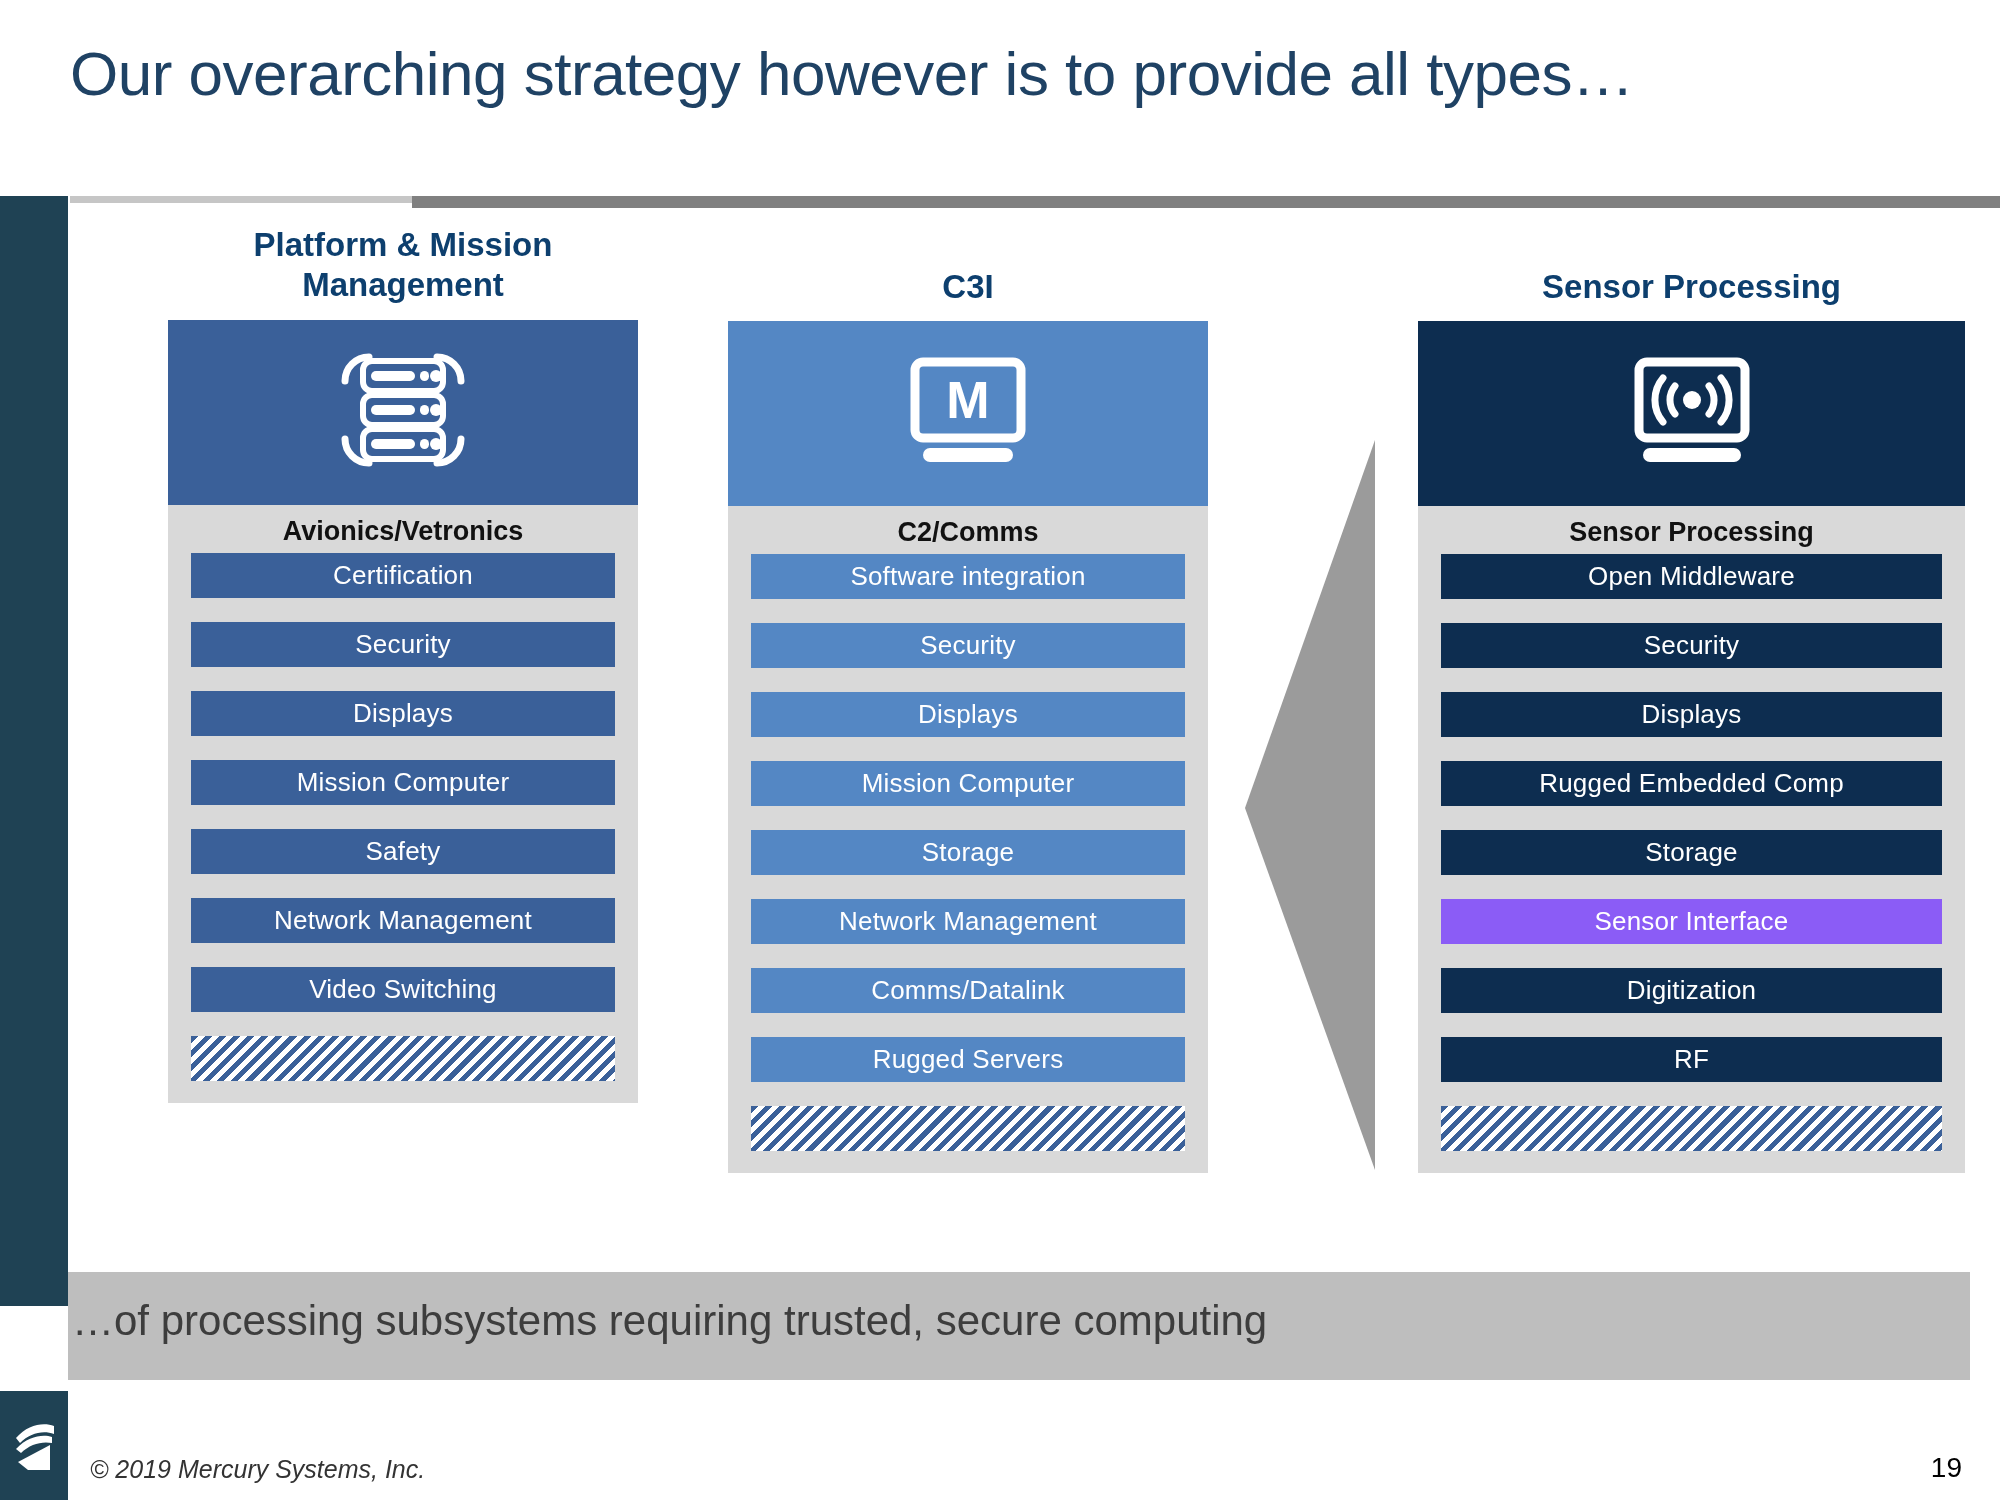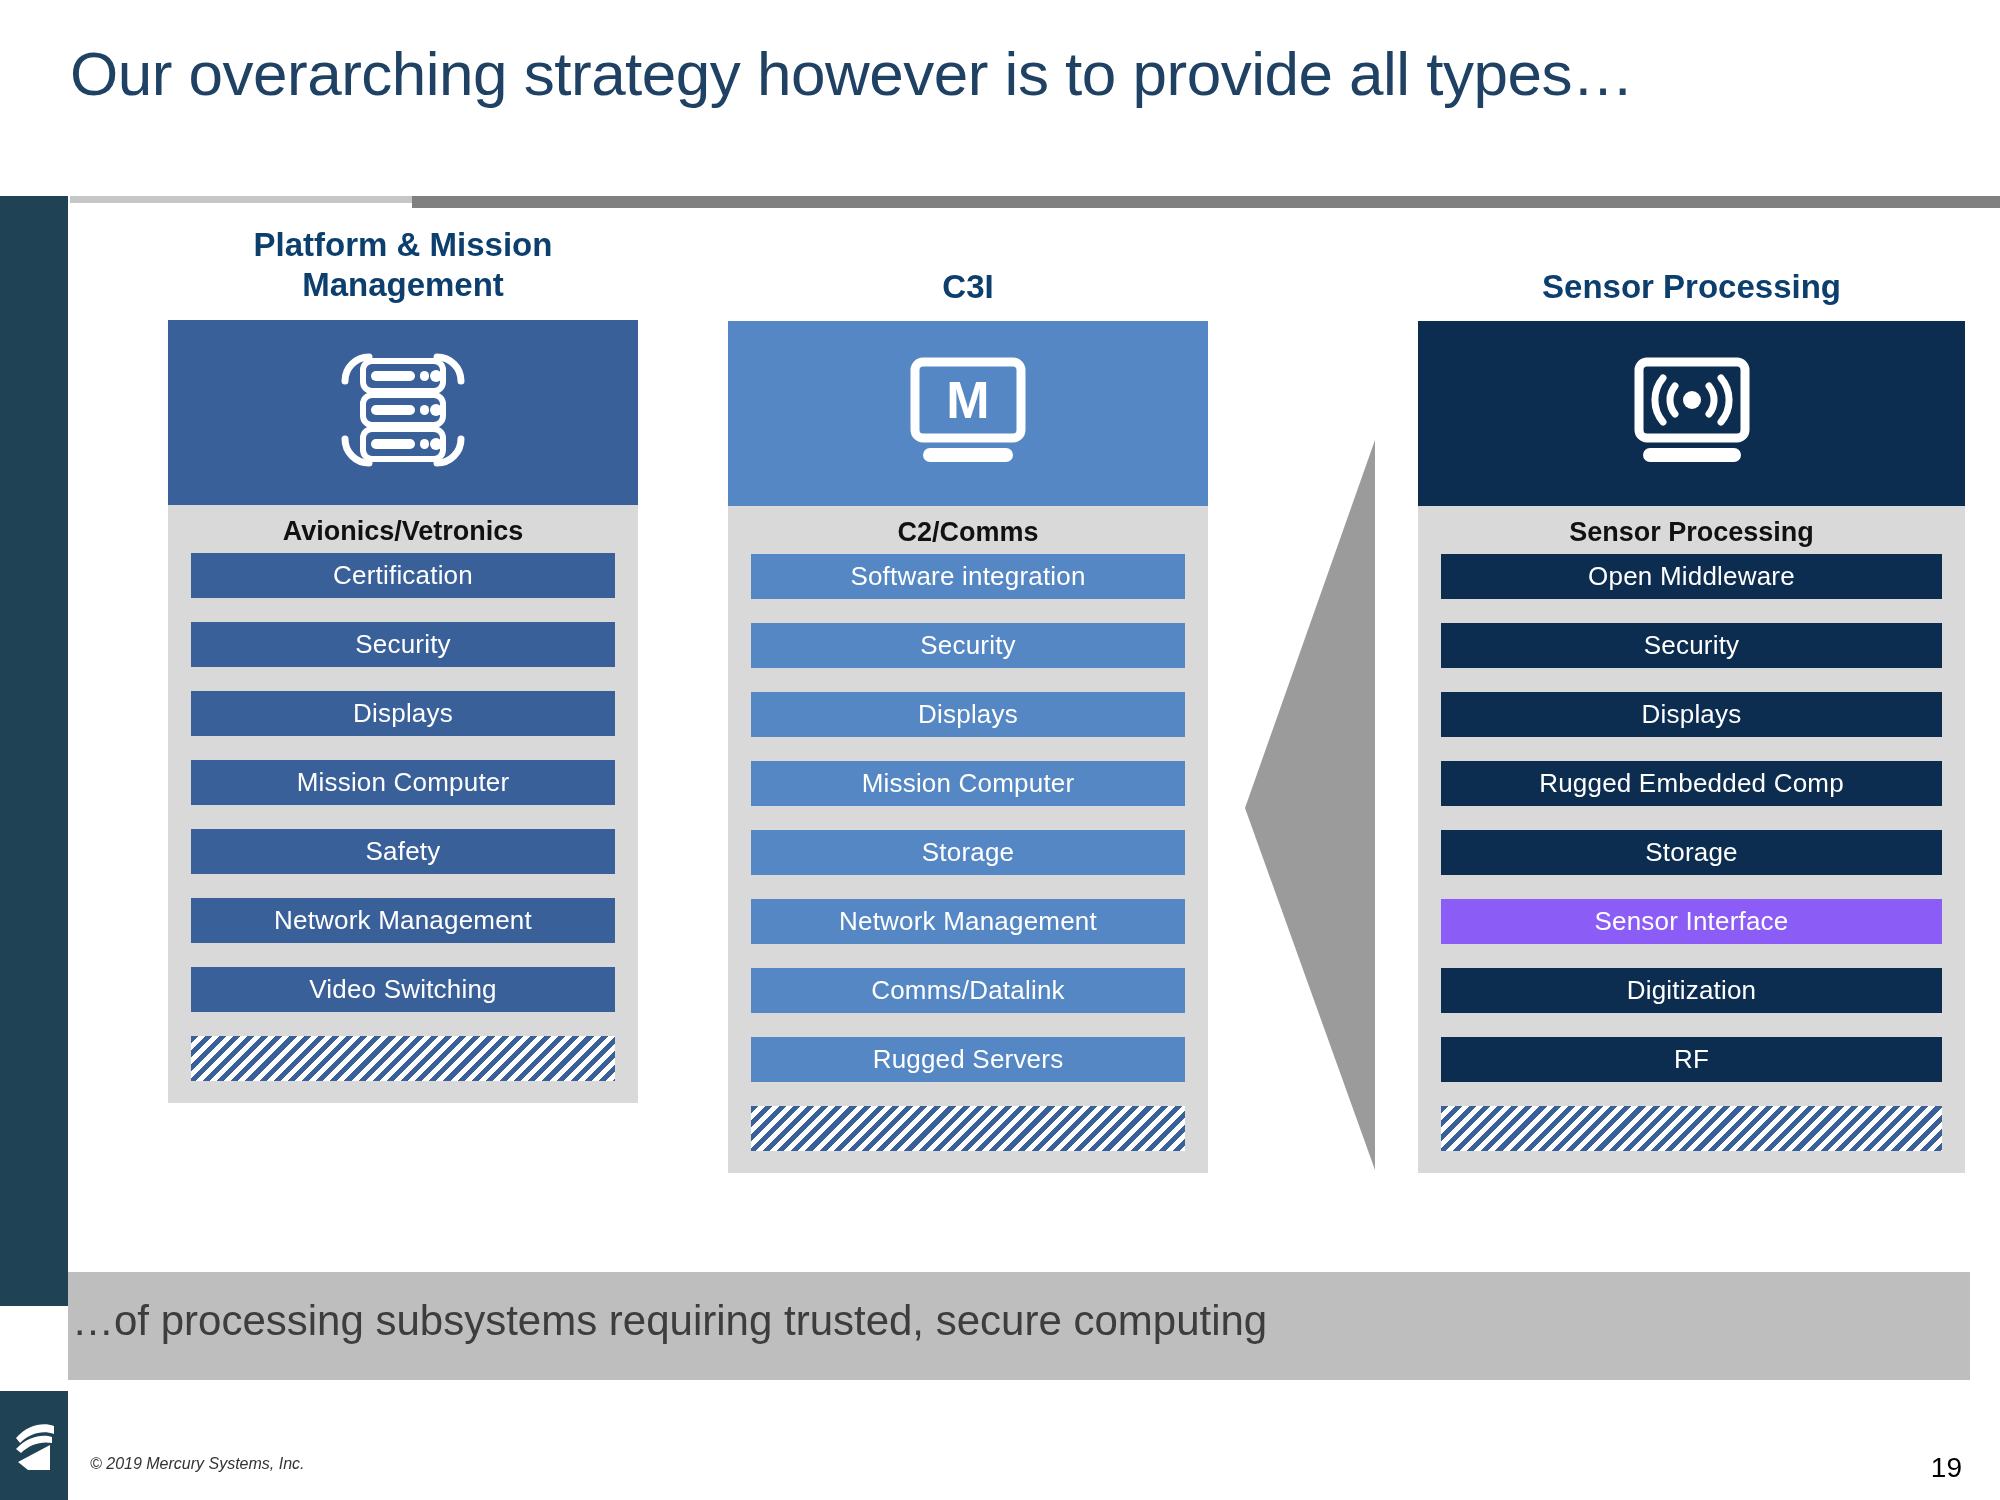--- a/index.html
+++ b/index.html
@@ -131,21 +131,21 @@
     width: 1800px;
     font-size: 42px;
     color: #3D3D3D;
     white-space: nowrap;
   }
 
   
   .copyright {
     position: absolute;
     left: 90px; top: 1455px;
-    font-size: 16px;
+    font-size: 25px;
     font-style: italic;
     color: #333333;
     white-space: nowrap;
   }
   .page-number {
     position: absolute;
     right: 38px; top: 1452px;
     font-size: 28px;
     color: #000000;
   }

